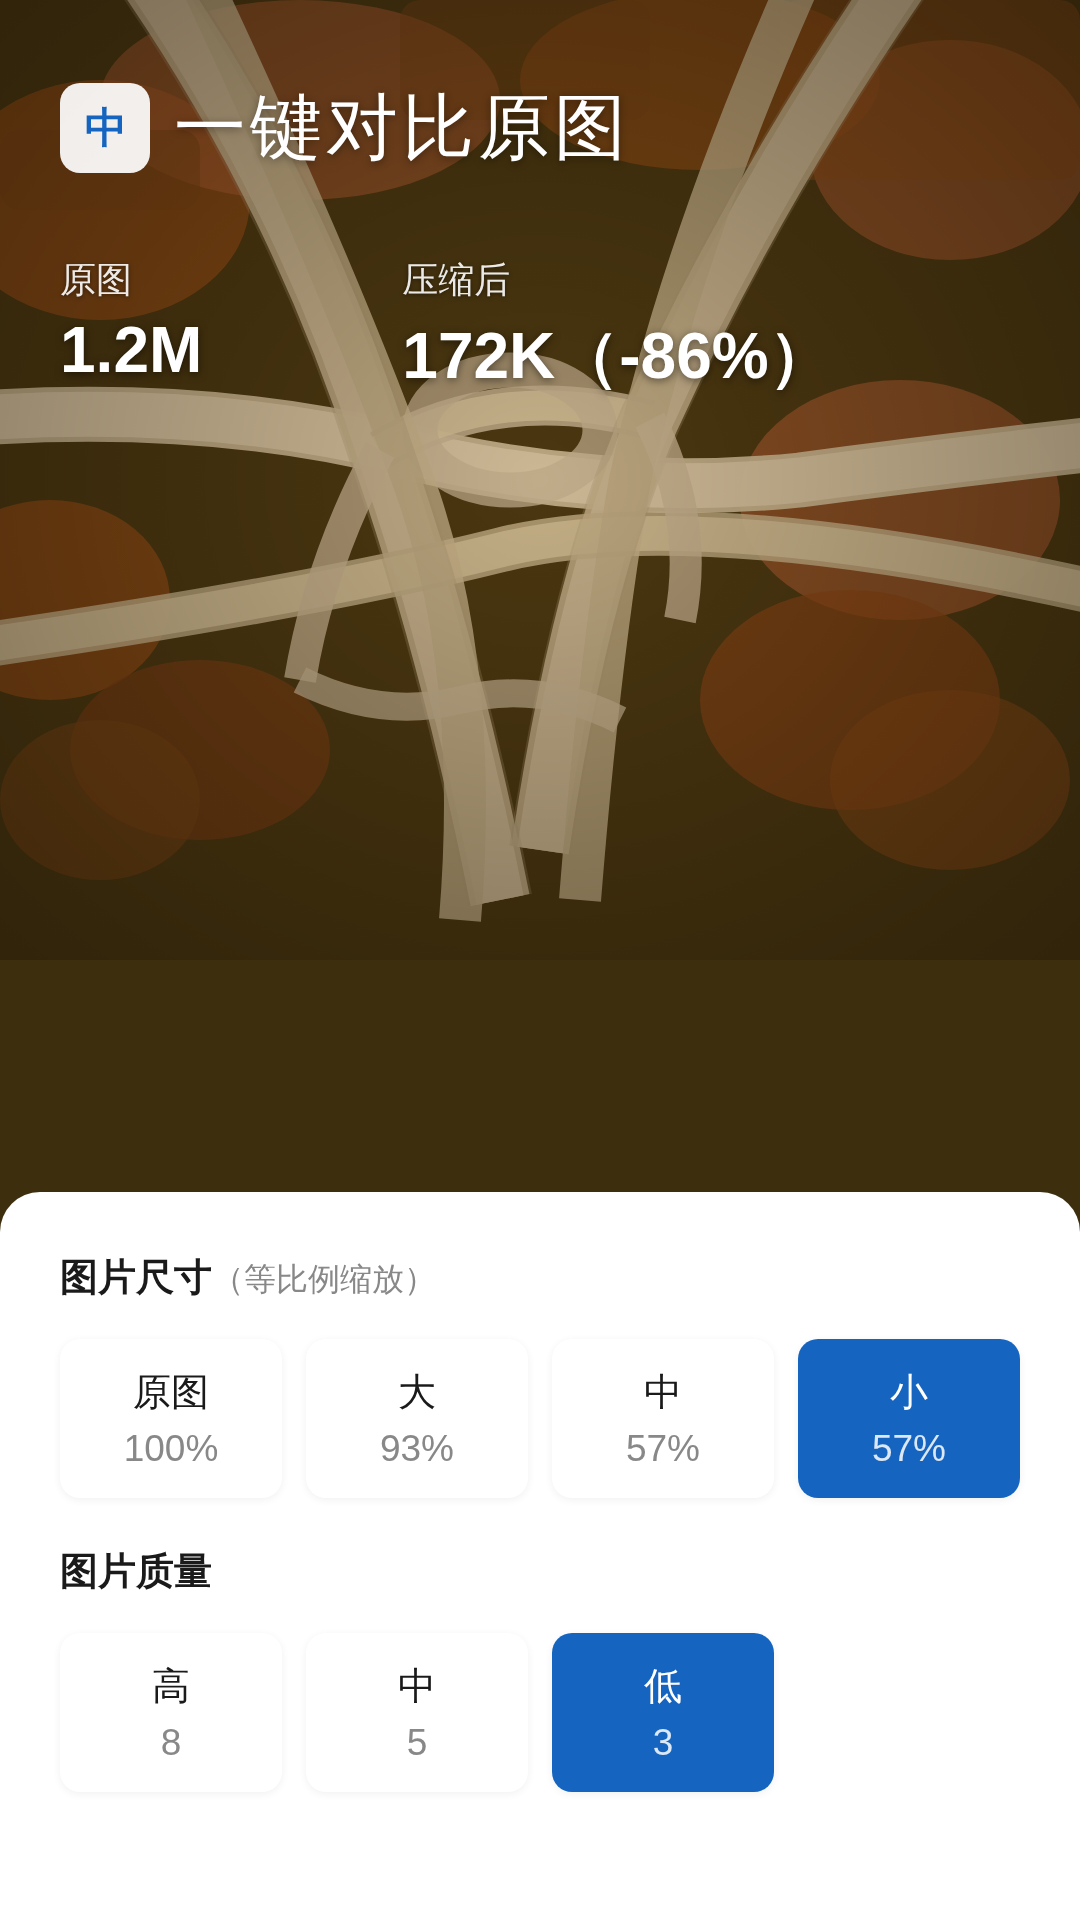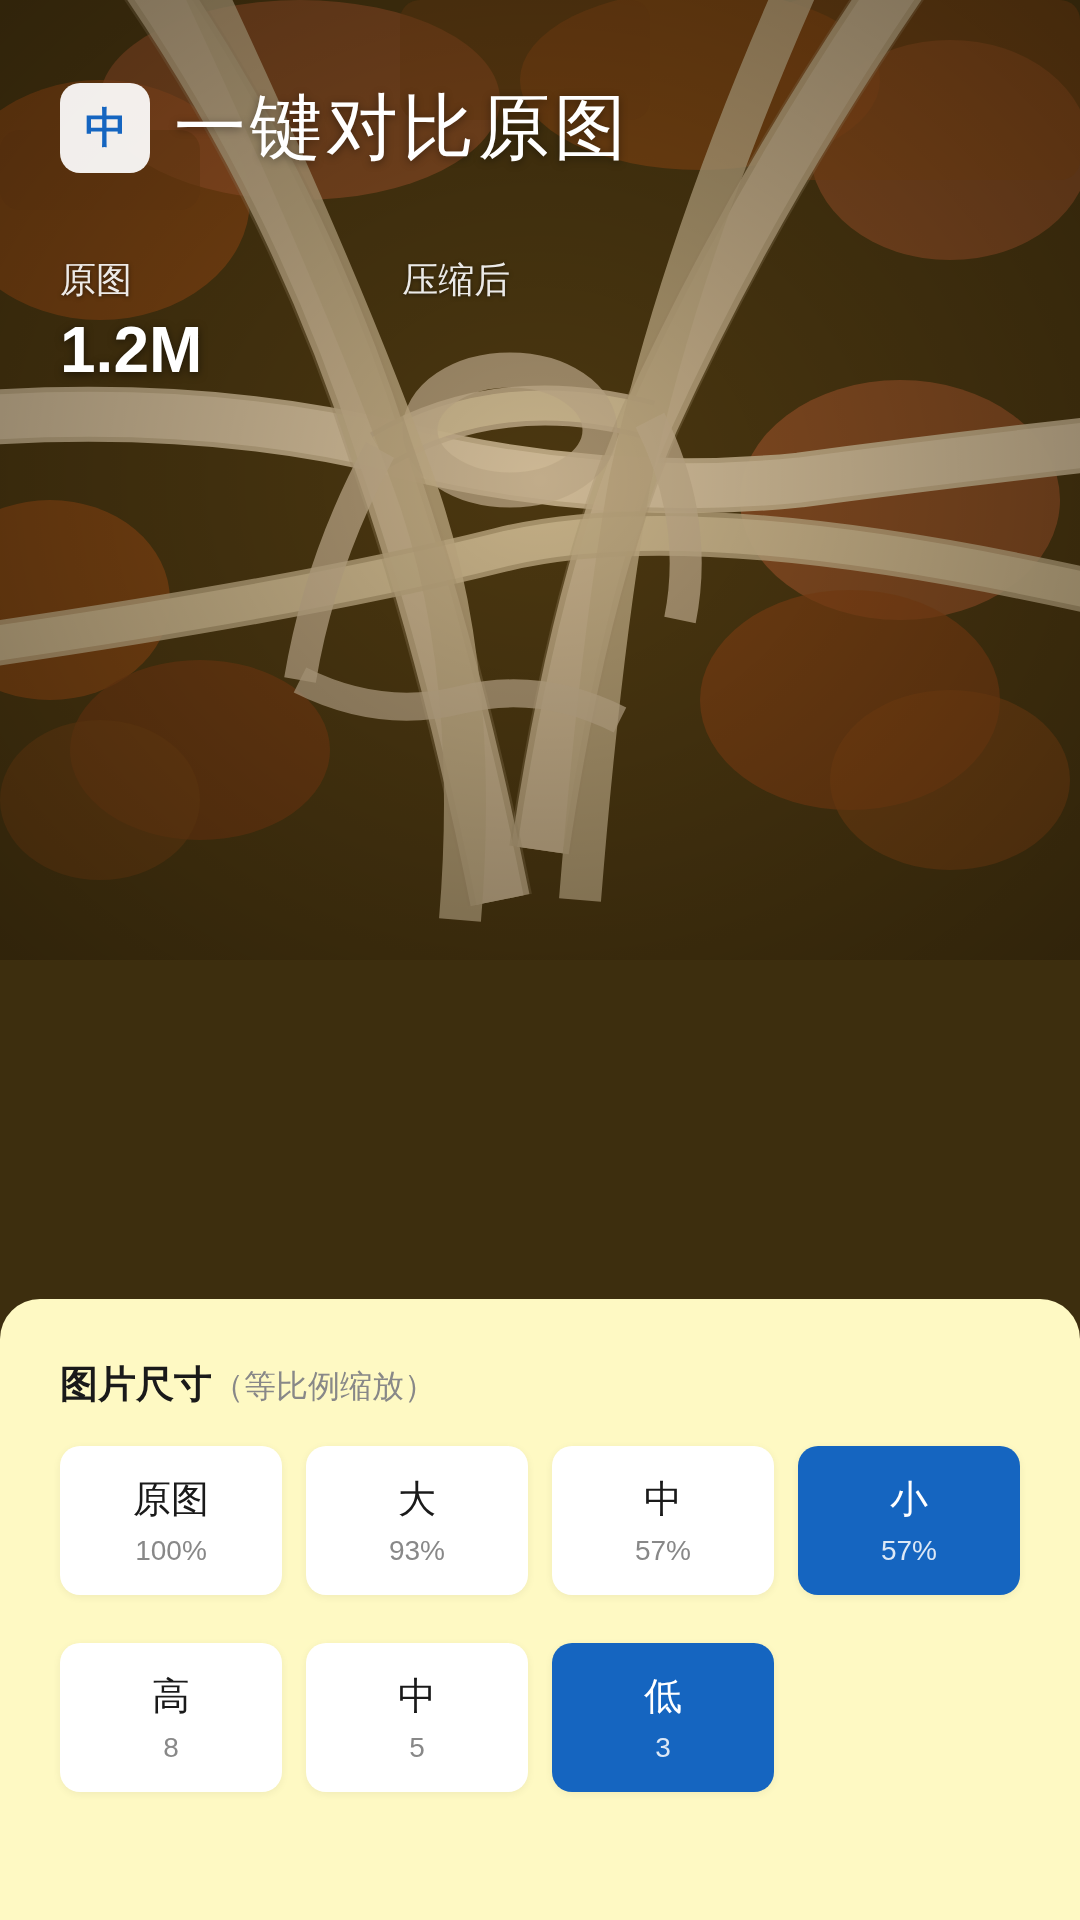--- a/index.html
+++ b/index.html
@@ -99,21 +99,21 @@
       font-weight: 600;
       text-shadow: 0 2px 8px rgba(0,0,0,0.5);
     }
 
     
     .bottom-panel {
       position: absolute;
       bottom: 0;
       left: 0;
       right: 0;
-      background: #fef9c3;
+      background: #ffffff;
       border-radius: 40px 40px 0 0;
       padding: 60px 60px 80px 60px;
       z-index: 20;
     }
 
     .section-title {
       font-size: 38px;
       font-weight: 600;
       color: #1a1a1a;
       margin-bottom: 36px;
@@ -153,21 +153,21 @@
       font-size: 38px;
       font-weight: 500;
       color: #1a1a1a;
     }
 
     .option-btn.active .opt-label {
       color: #ffffff;
     }
 
     .option-btn .opt-value {
-      font-size: 28px;
+      font-size: 37px;
       color: #888888;
     }
 
     .option-btn.active .opt-value {
       color: rgba(255,255,255,0.85);
     }
 
     .section-divider {
       margin-bottom: 36px;
     }
@@ -244,20 +244,21 @@
     <span class="app-title">一键对比原图</span>
   </div>
 
   <div class="stats-row">
     <div class="stat-block">
       <span class="stat-label">原图</span>
       <span class="stat-value">1.2M</span>
     </div>
     <div class="stat-block">
       <span class="stat-label">压缩后</span>
+      <span class="stat-value">172K（-86%）</span>
     </div>
   </div>
 </div>
 
 <div class="bottom-panel">
 
   <div class="section-divider">
     <span class="section-title">
       <span>图片尺寸</span><span class="section-subtitle">（等比例缩放）</span>
     </span>
@@ -276,20 +277,23 @@
       <button class="option-btn">
         <span class="opt-label">中</span>
         <span class="opt-value">57%</span>
       </button>
       <button class="option-btn active">
         <span class="opt-label">小</span>
         <span class="opt-value">57%</span>
       </button>
     </div>
 
+  <div class="section-divider">
+    <span class="section-title">图片质量</span>
+  </div>
 
   <div class="options-grid" id="quality-grid">
 
       <button class="option-btn">
         <span class="opt-label">高</span>
         <span class="opt-value">8</span>
       </button>
       <button class="option-btn">
         <span class="opt-label">中</span>
         <span class="opt-value">5</span>

